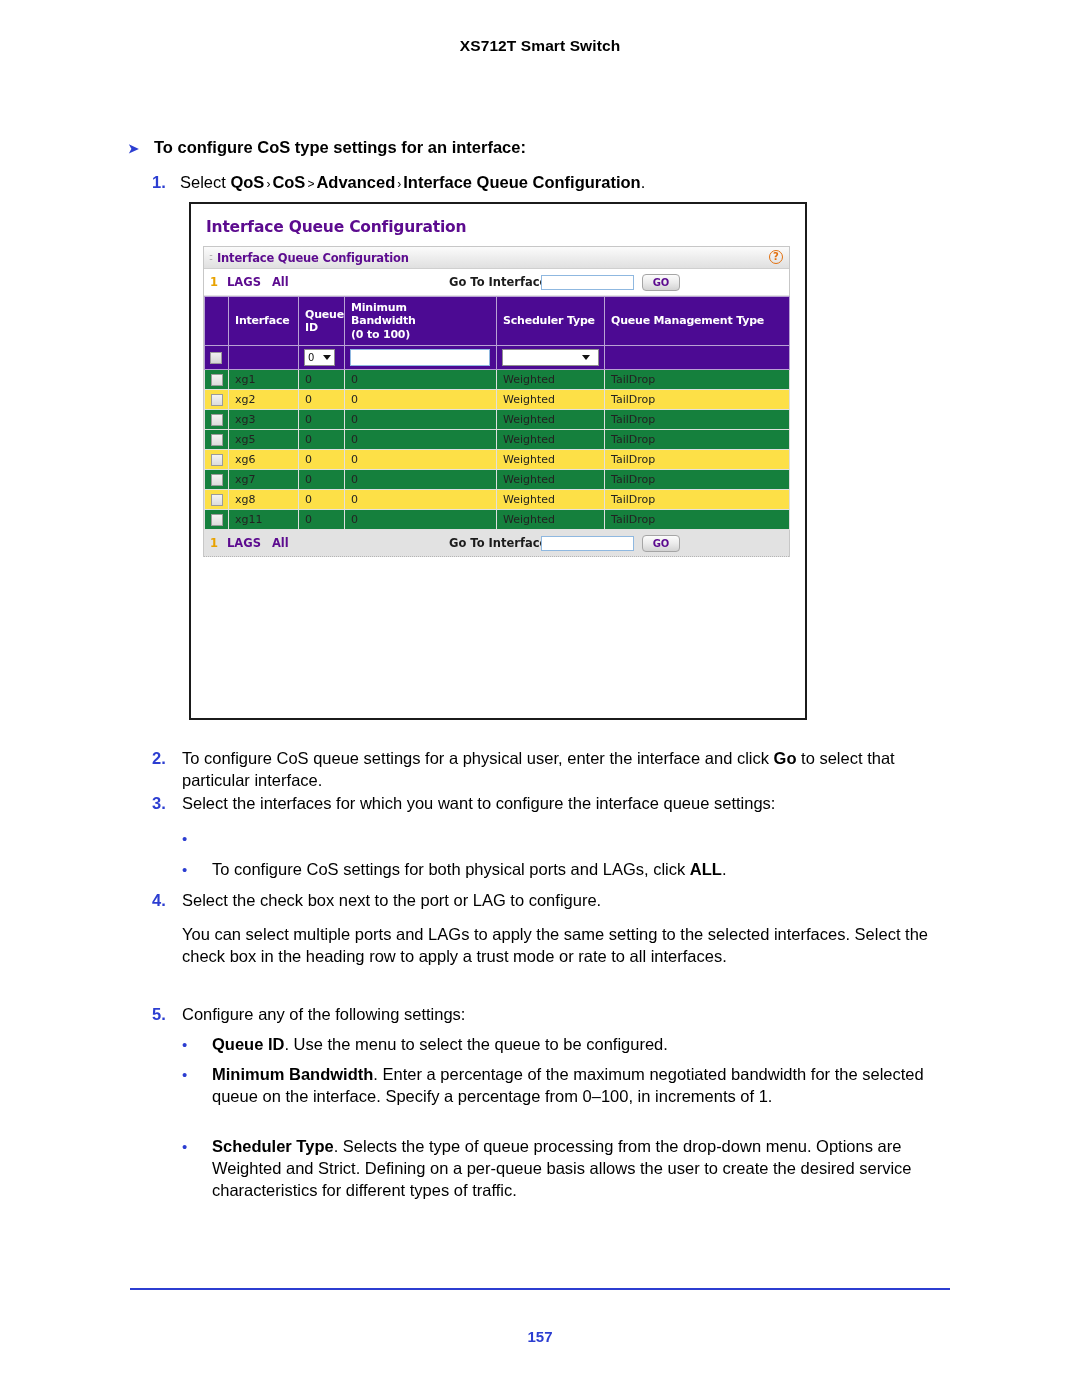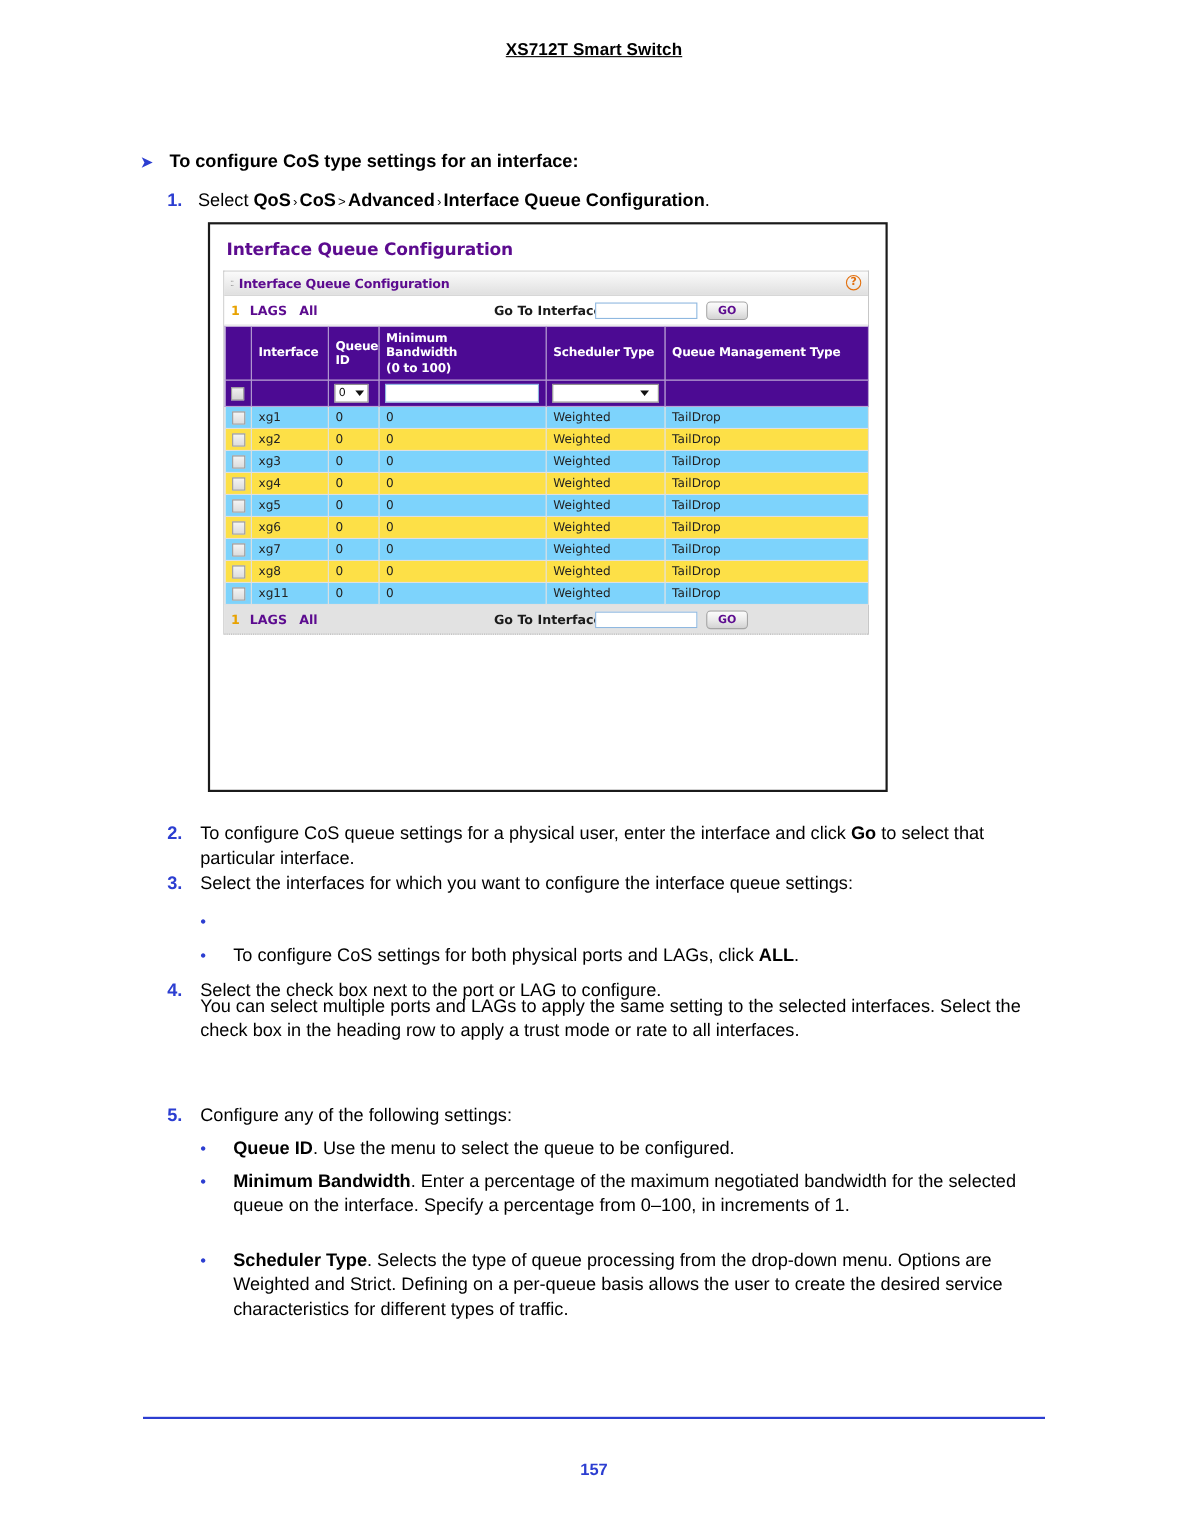--- a/index.html
+++ b/index.html
@@ -19,21 +19,20 @@
   
   .running-head {
     position: absolute;
     top: 37px;
     left: 0;
     width: 1080px;
     text-align: center;
     font-size: 15.5px;
     font-weight: bold;
     letter-spacing: 0.1px;
-    text-decoration: underline;
   }
 
   
   .proc-heading {
     position: absolute;
     top: 138px;
     left: 128px;
     width: 800px;
     font-size: 16.5px;
     font-weight: bold;
@@ -215,21 +214,21 @@
     line-height: 1.22;
   }
   table.qtable td {
     font-size: 11px;
     color: #222;
     padding: 3px 6px;
     border: 1px solid #e0e0e0;
     height: 17px;
     box-sizing: border-box;
   }
-  tr.row-odd td { background: #7dd3fc; }
+  tr.row-odd td { background: #15803d; }
   tr.row-even td { background: #fde047; }
 
   .col-cb    { width: 24px; }
   .col-if    { width: 70px; }
   .col-qid   { width: 46px; }
   .col-bw    { width: 152px; }
   .col-sch   { width: 108px; }
   .col-qmt   { width: 185px; }
 
   
@@ -452,28 +451,20 @@
             <td>TailDrop</td>
           </tr>
           <tr class="row-odd">
             <td><span class="cbox"></span></td>
             <td>xg3</td>
             <td>0</td>
             <td>0</td>
             <td>Weighted</td>
             <td>TailDrop</td>
           </tr>
-          <tr class="row-even">
-            <td><span class="cbox"></span></td>
-            <td>xg4</td>
-            <td>0</td>
-            <td>0</td>
-            <td>Weighted</td>
-            <td>TailDrop</td>
-          </tr>
           <tr class="row-odd">
             <td><span class="cbox"></span></td>
             <td>xg5</td>
             <td>0</td>
             <td>0</td>
             <td>Weighted</td>
             <td>TailDrop</td>
           </tr>
           <tr class="row-even">
             <td><span class="cbox"></span></td>
@@ -541,21 +532,21 @@
   <div class="bullet-line" style="top:859px; left:182px; width:800px;">
     <span class="dot">•</span>
     <span><span>To configure CoS settings for both physical ports and LAGs, click </span><b class="bd">ALL</b><span>.</span></span>
   </div>
 
   <div class="step" style="top:890px; left:152px; width:800px;">
     <span class="num">4.</span>
     <span>Select the check box next to the port or LAG to configure.</span>
   </div>
 
-  <div class="para" style="top:905px; left:182px; width:772px;">You can select multiple ports and LAGs to apply the same setting to the selected interfaces. Select the check box in the heading row to apply a trust mode or rate to all interfaces.</div>
+  <div class="para" style="top:924px; left:182px; width:772px;">You can select multiple ports and LAGs to apply the same setting to the selected interfaces. Select the check box in the heading row to apply a trust mode or rate to all interfaces.</div>
 
   <div class="step" style="top:1004px; left:152px; width:800px;">
     <span class="num">5.</span>
     <span>Configure any of the following settings:</span>
   </div>
 
   <div class="bullet-line" style="top:1034px; left:182px; width:790px;">
     <span class="dot">•</span>
     <span><b class="bd">Queue ID</b><span>. Use the menu to select the queue to be configured.</span></span>
   </div>

